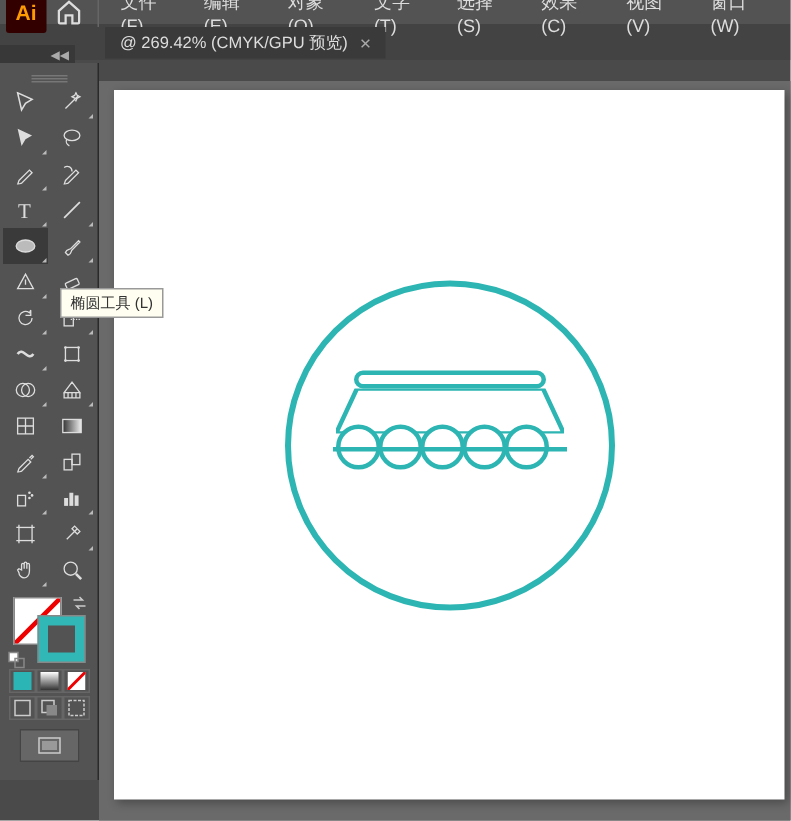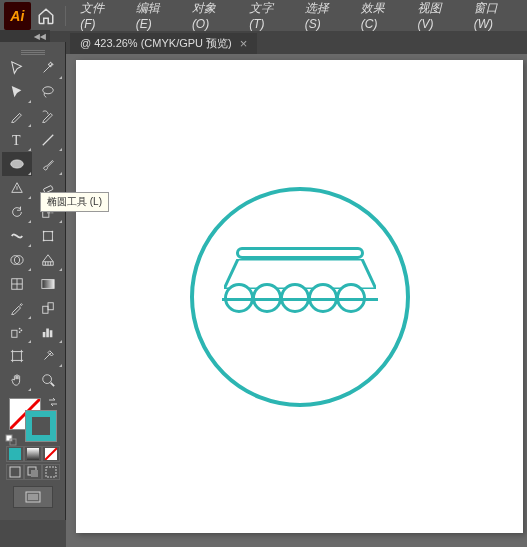--- a/index.html
+++ b/index.html
@@ -1,18 +1,18 @@
 <!DOCTYPE html>
 <html><head>
 <meta charset="utf-8">
 <style>
 * { margin: 0; padding: 0; box-sizing: border-box; }
 body { background: #4a4a4a; font-family: "Microsoft YaHei", sans-serif; font-size: 12px; overflow: hidden; width: 527px; height: 547px; }
 
-.menubar { height: 31px; background: #535353; display: flex; align-items: center; padding: 0 4px; gap: 2px; font-style: italic; }
+.menubar { height: 16px; background: #535353; display: flex; align-items: center; padding: 0 4px; gap: 2px; }
 .app-logo { width: 28px; height: 28px; background: #330000; color: #ff9a00; font-weight: bold; display: flex; align-items: center; justify-content: center; font-size: 14px; border-radius: 2px; }
 .home-icon { width: 28px; height: 28px; display: flex; align-items: center; justify-content: center; }
 .menu-sep { width: 1px; height: 20px; background: #666; margin: 0 4px; }
 .menu-item { color: #ddd; padding: 4px 8px; cursor: pointer; }
 
 .doctab-bar { height: 24px; background: #434343; display: flex; align-items: center; padding-left: 70px; }
 .doctab { background: #3a3a3a; color: #ddd; padding: 3px 10px; display: flex; align-items: center; gap: 8px; font-size: 11px; }
 .doctab .close { color: #aaa; cursor: pointer; font-size: 13px; }
 
 .collapse-bar { position: absolute; left: 0; top: 30px; width: 50px; height: 12px; background: #383838; display: flex; align-items: center; justify-content: flex-end; padding-right: 4px; }
@@ -70,21 +70,21 @@
   <div class="menu-item">视图(V)</div>
   <div class="menu-item">窗口(W)</div>
 </div>
 
 <div class="collapse-bar">
   <span>◀◀</span>
 </div>
 
 <div class="doctab-bar">
   <div class="doctab">
-    <span>@ 423.26% (CMYK/GPU 预览)</span>
+    <span>@ 269.42% (CMYK/GPU 预览)</span>
     <span class="close">×</span>
   </div>
 </div>
 
 <div class="tools-panel">
   <div class="grip">
       <span></span>
     </div>
   <div class="tool-grid">
     <div class="tool">

